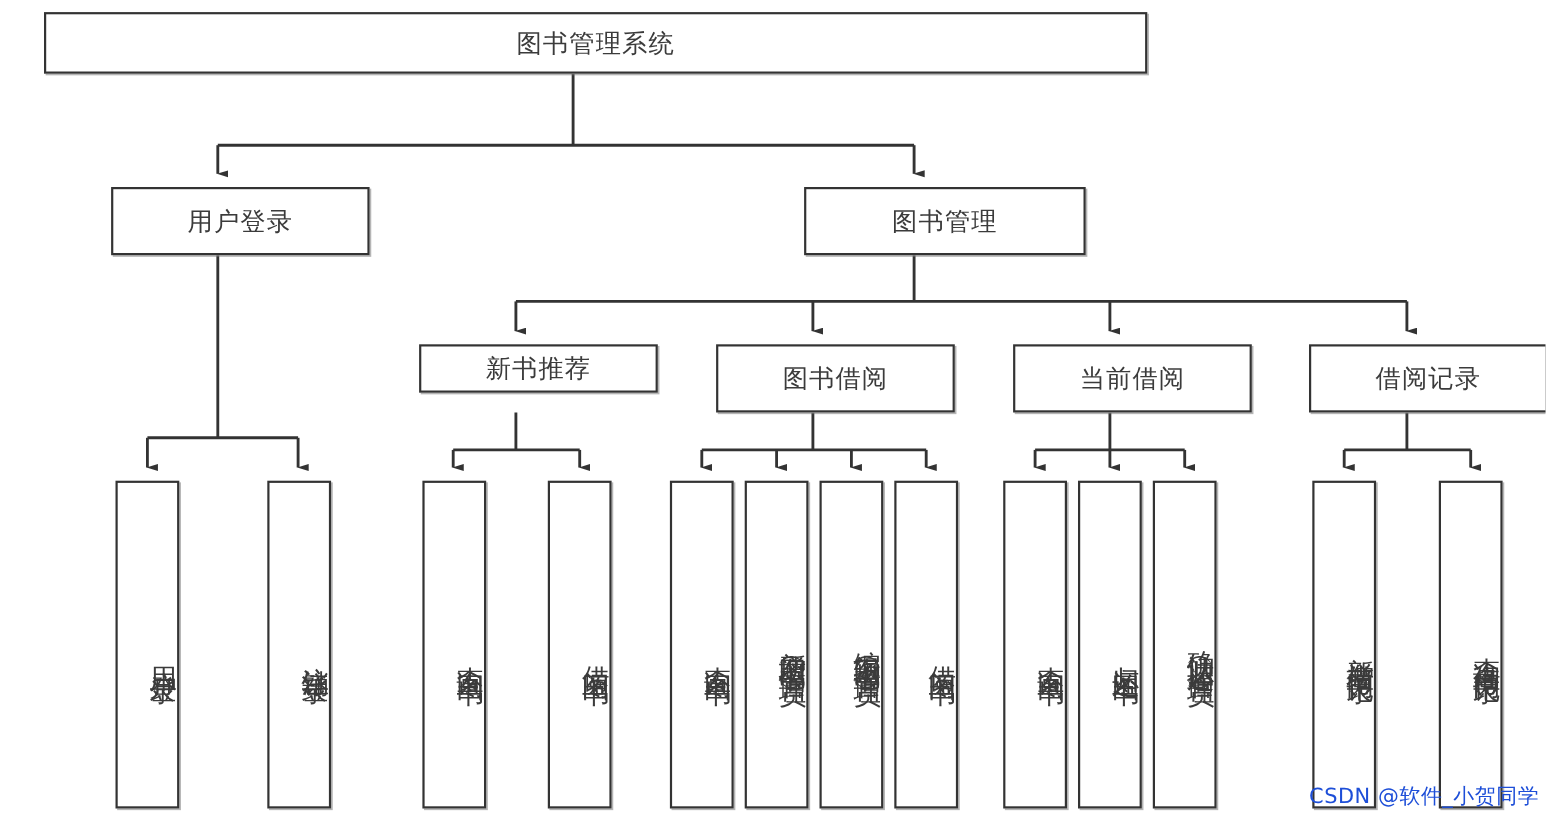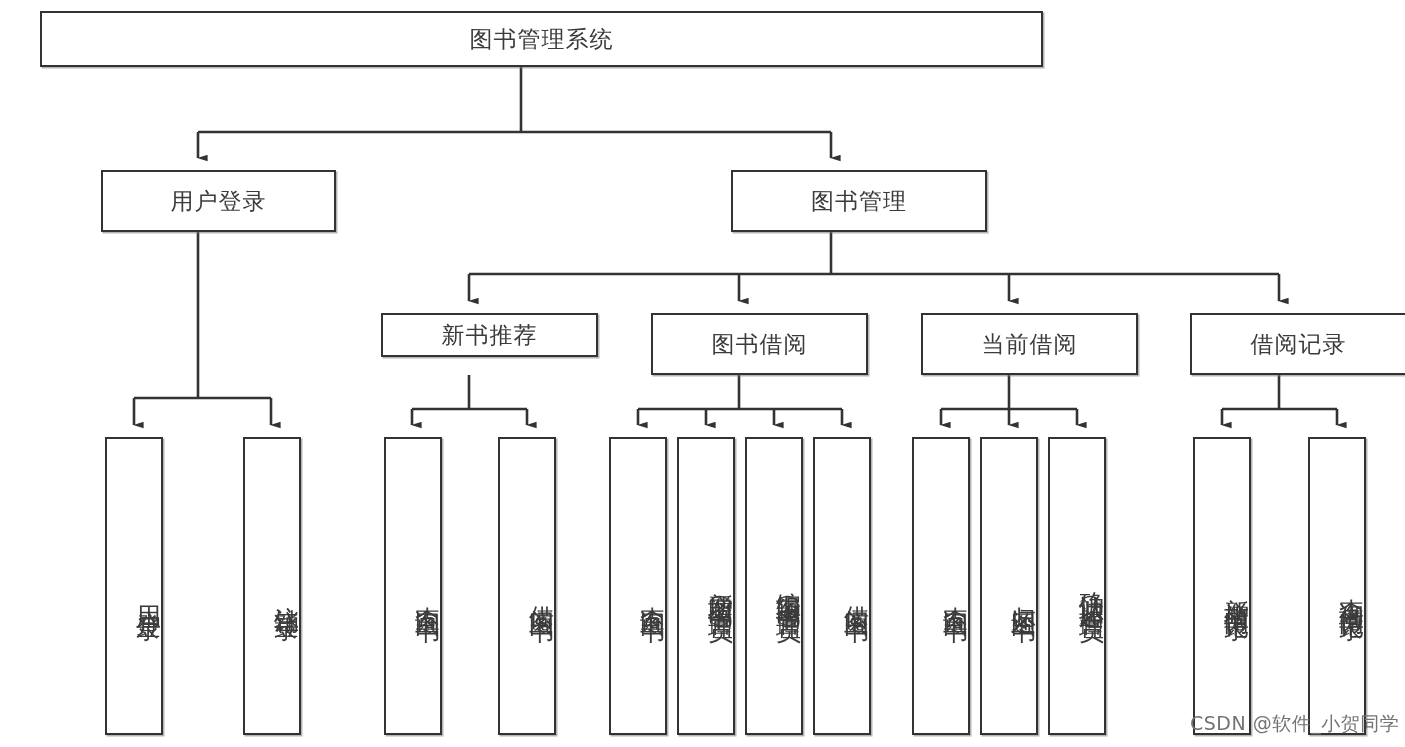--- a/index.html
+++ b/index.html
@@ -34,21 +34,21 @@
     padding-top:16px;
     letter-spacing:4px;
     line-height:1.0;
     white-space:nowrap;
   }
   .node.leaf.tall{ padding-top:8px; }
   #watermark{
     position:absolute;
     left:1190px; top:711px;
     font-size:19px;
-    color:#737373;
+    color:#1d4ed8;
     letter-spacing:.5px;
     white-space:nowrap;
   }
 </style>
 </head>
 <body>
 
 <div id="canvas">
 
   <svg id="edges" viewBox="0 0 1405 747">

